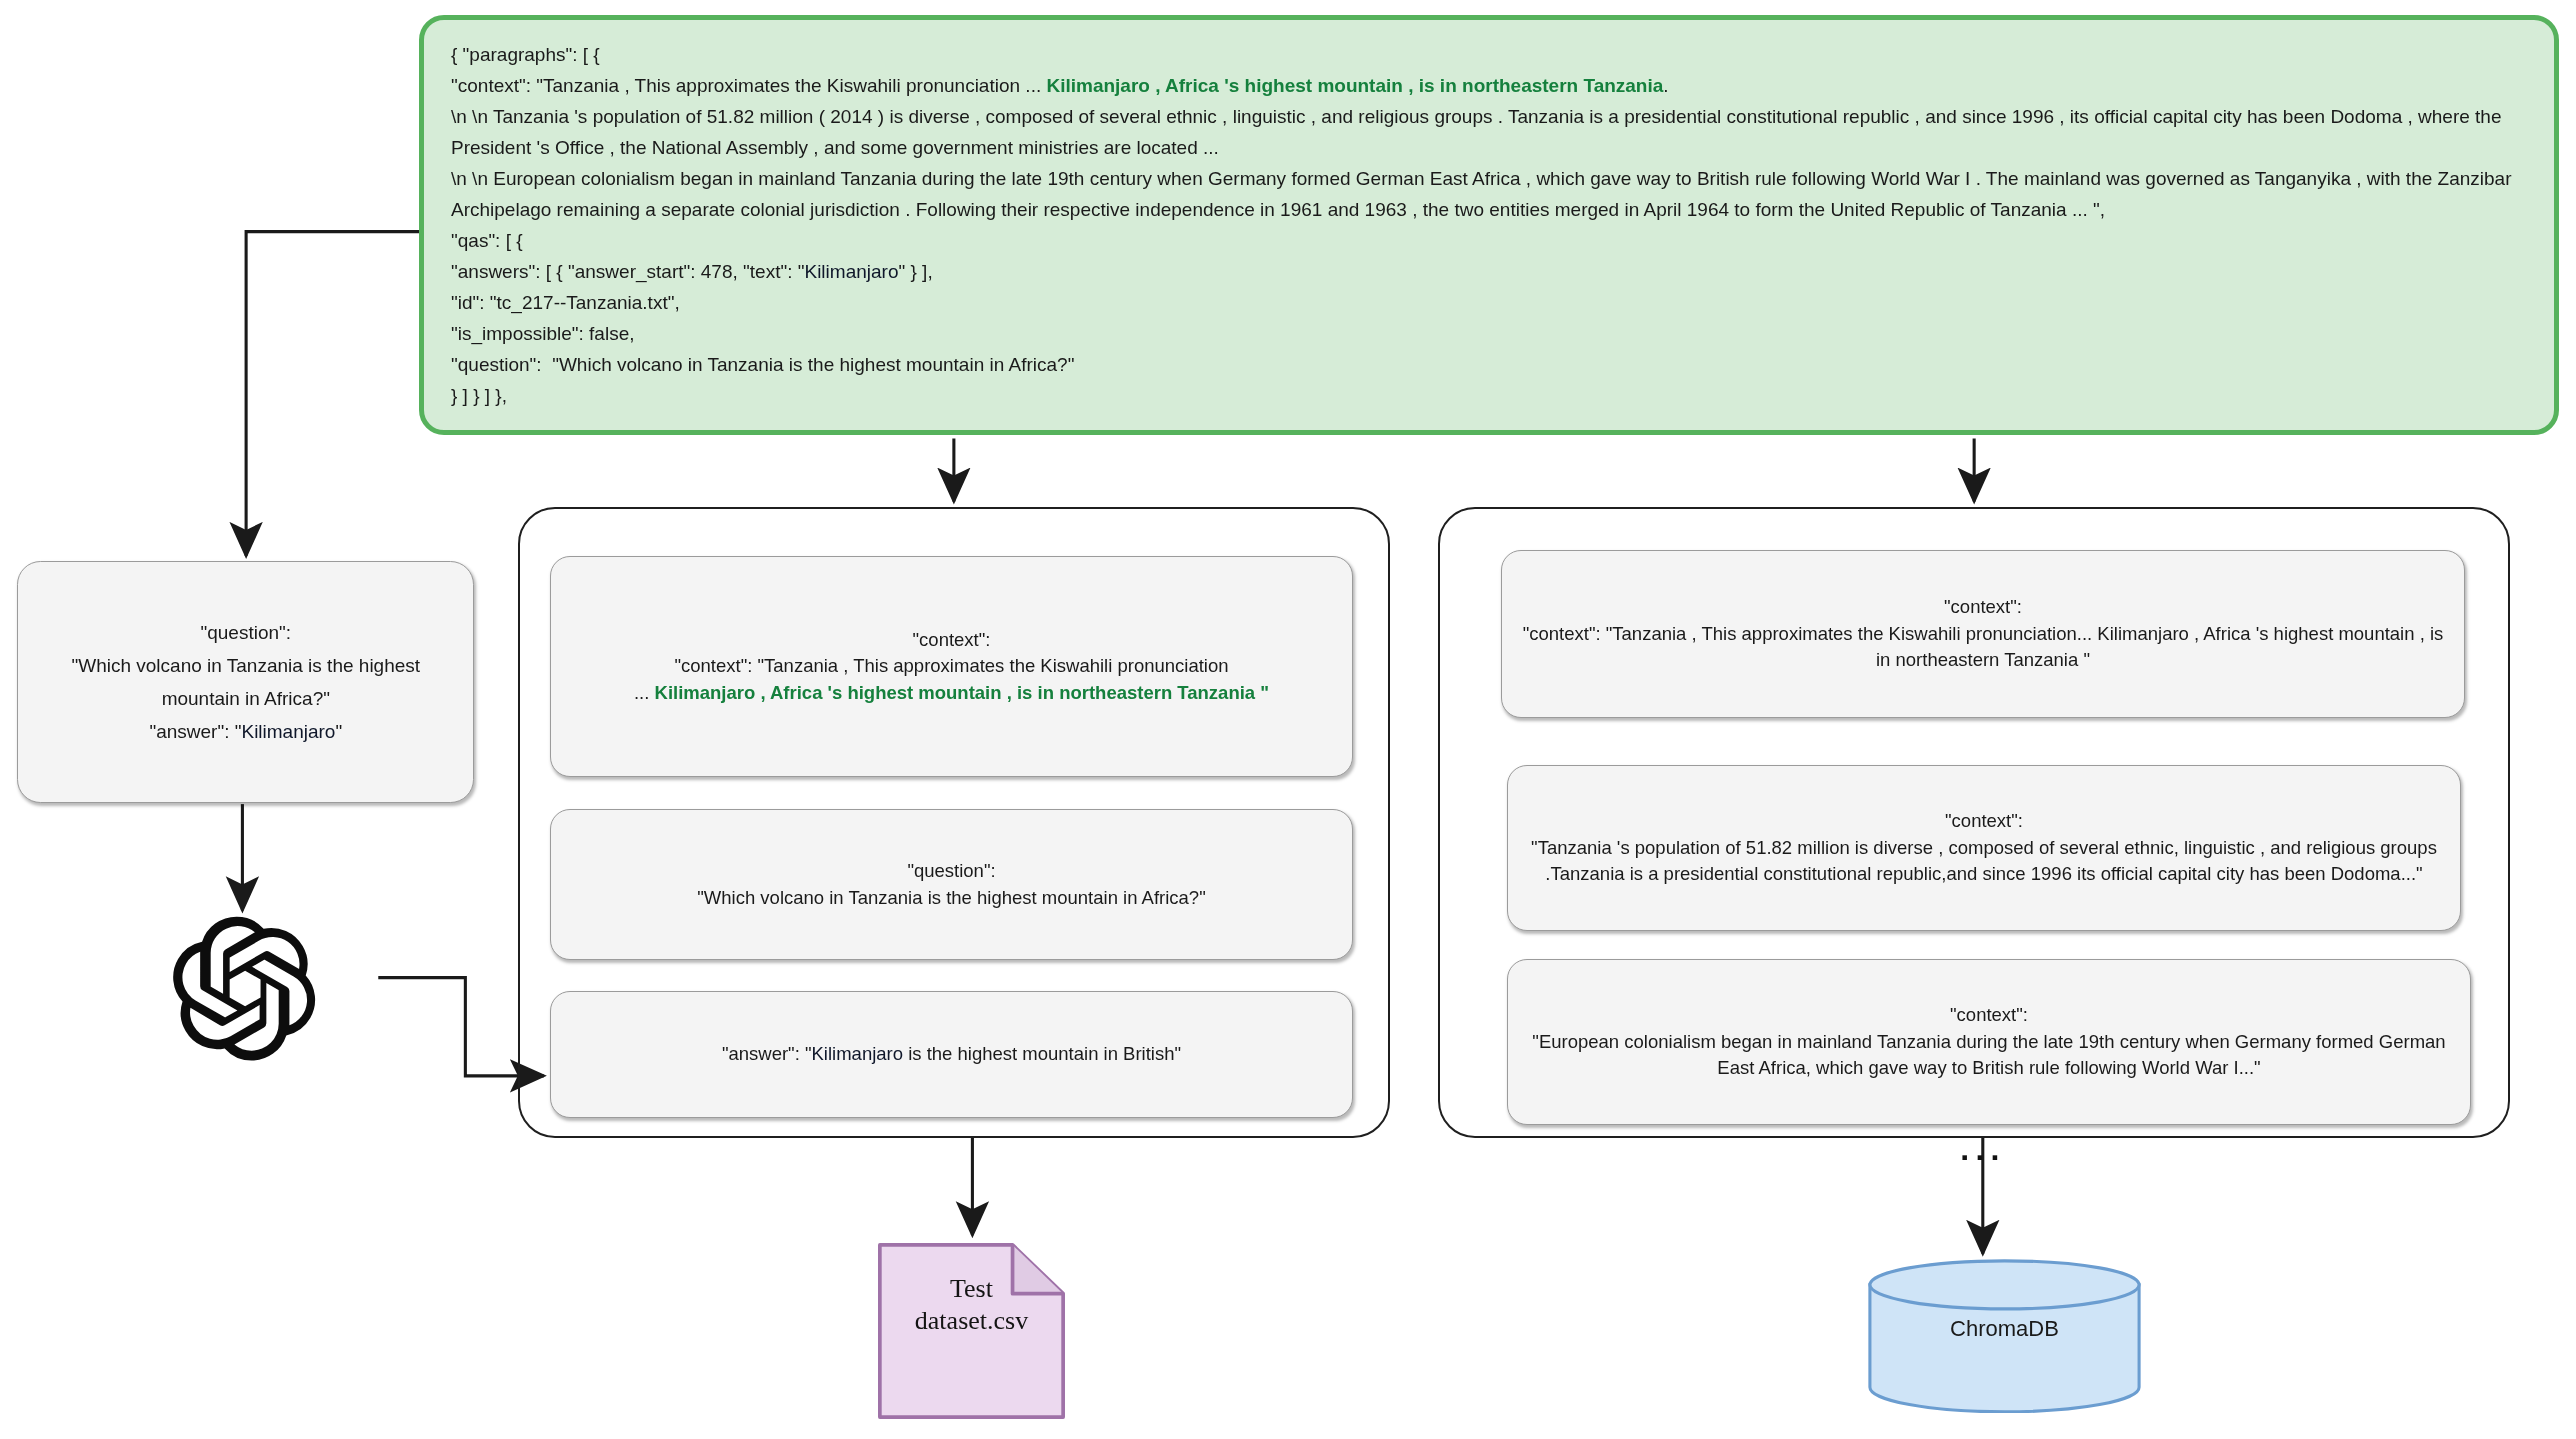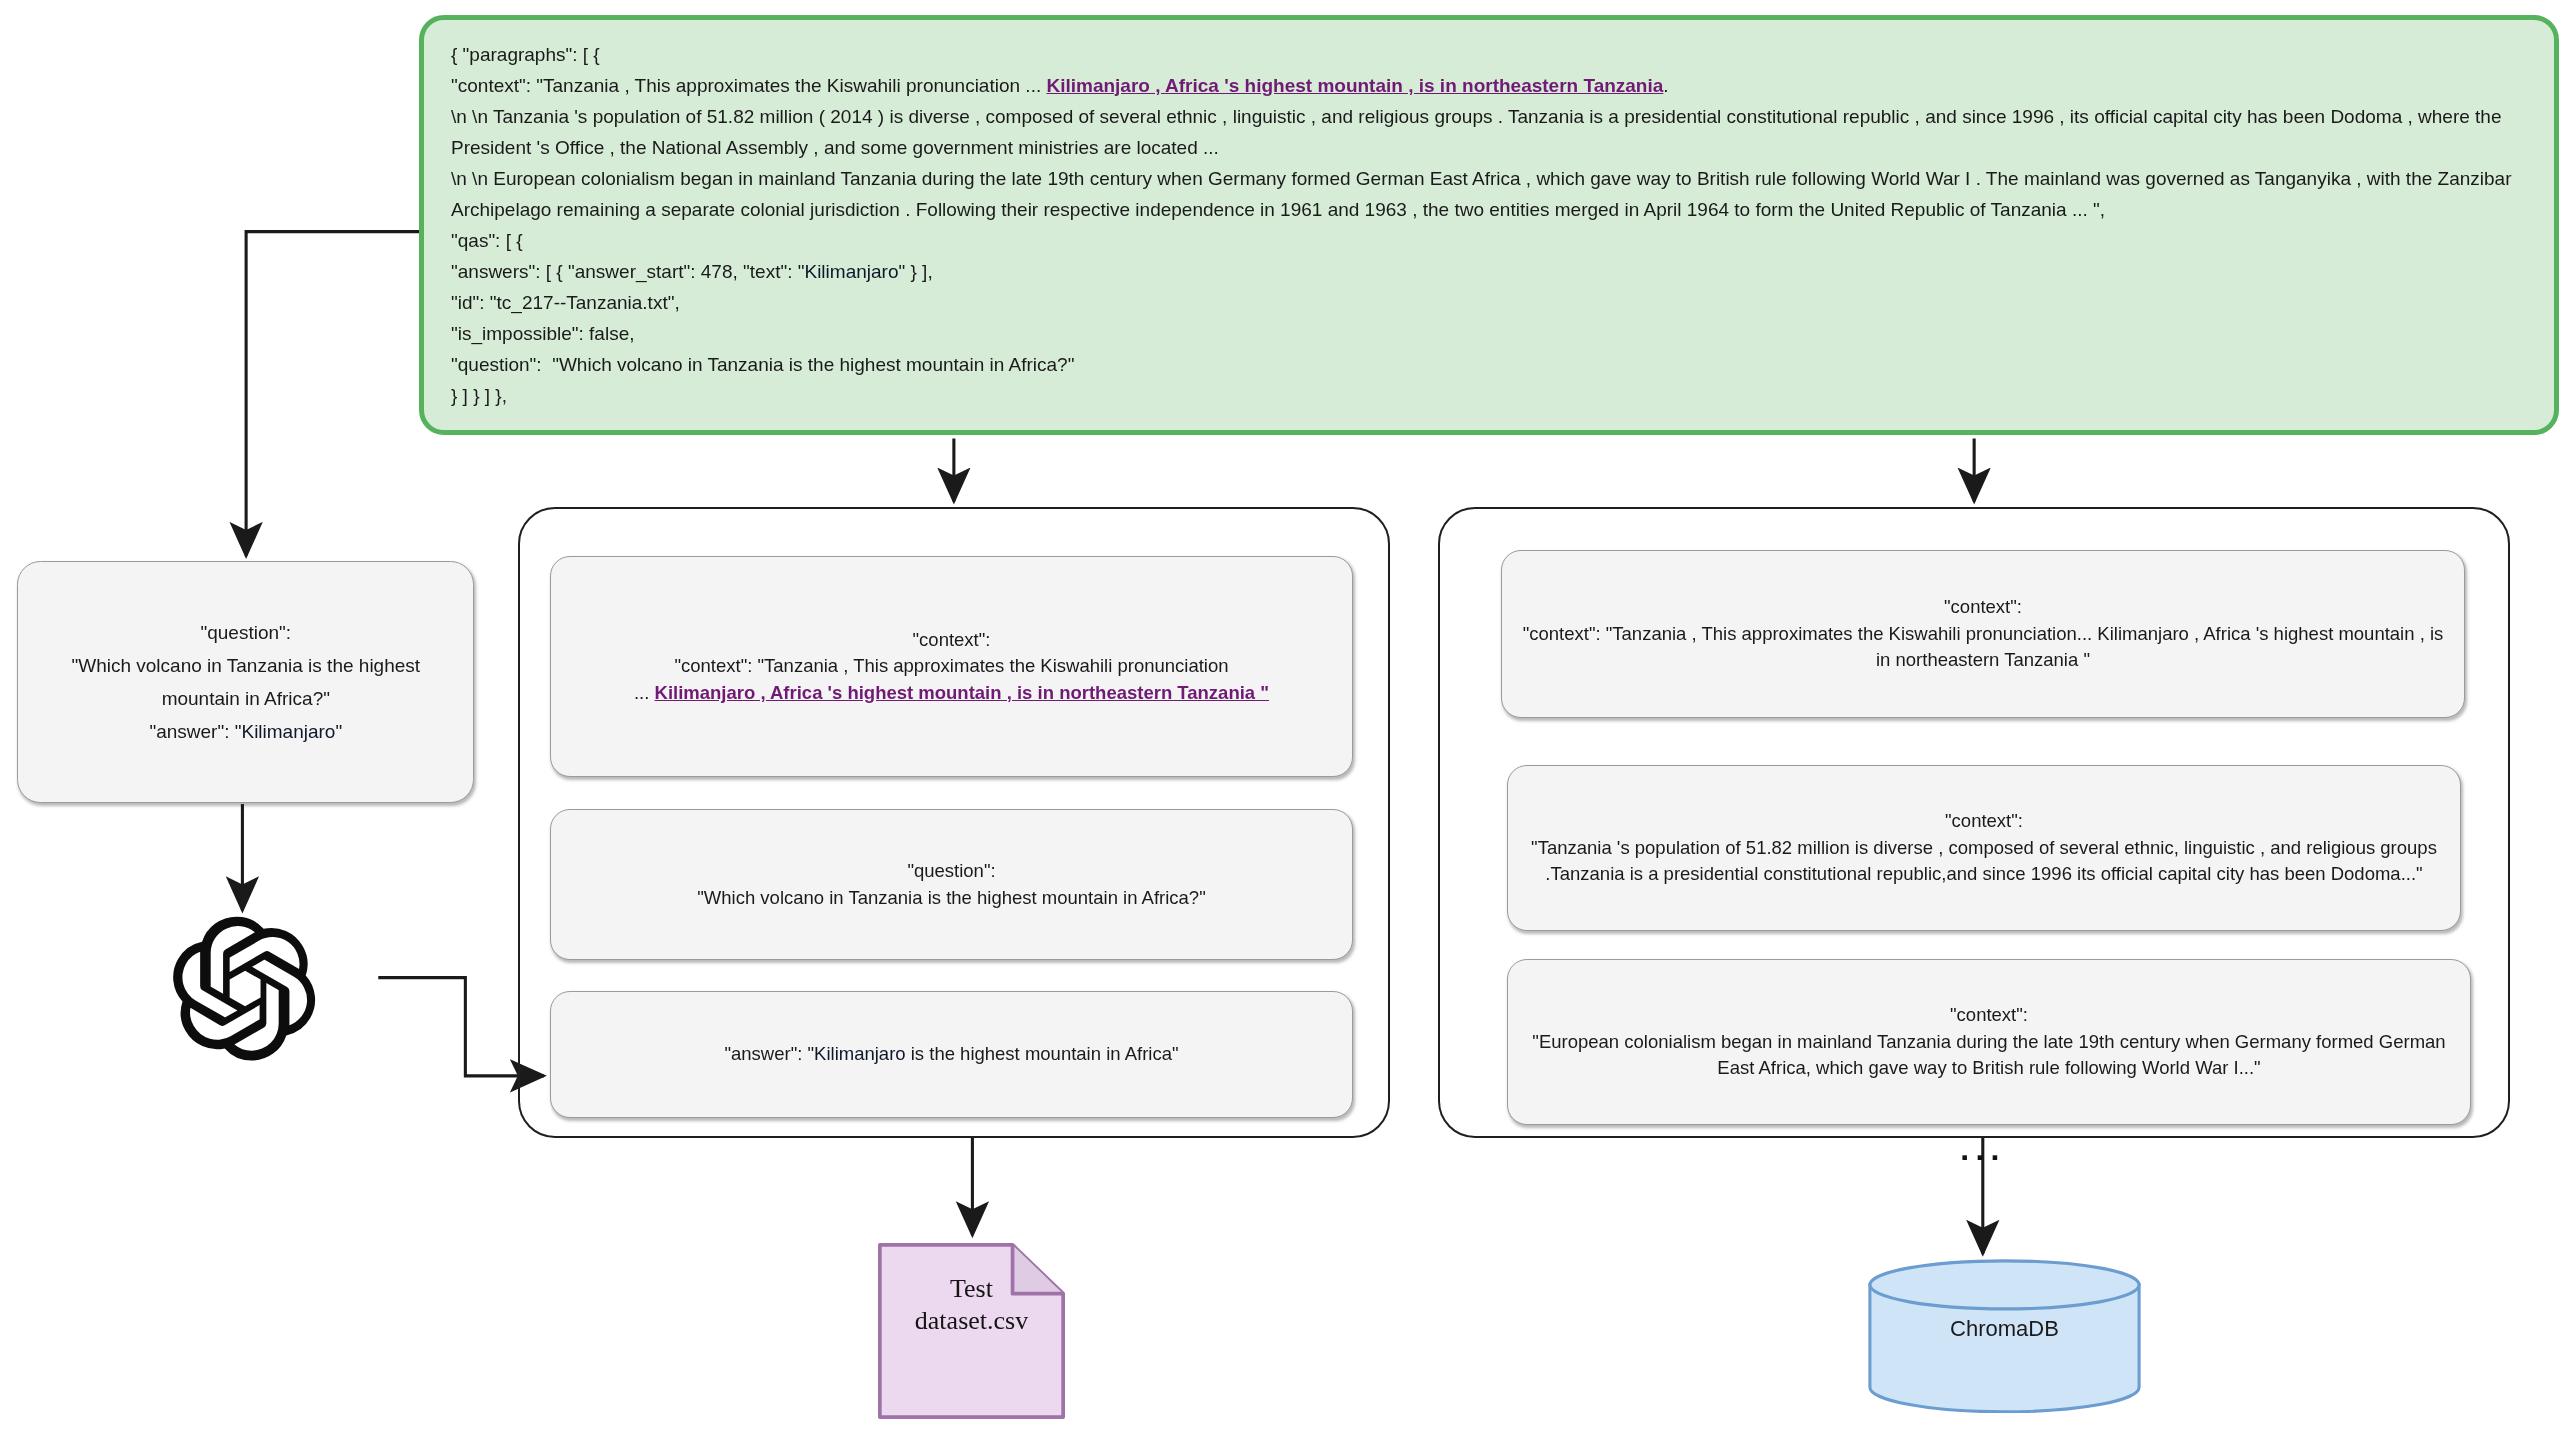--- a/index.html
+++ b/index.html
@@ -35,23 +35,22 @@
     border: 5.6px solid #56b25c;
     border-radius: 25px;
     padding: 18.5px 27px;
     font-size: 19px;
     line-height: 31px;
     color: #1a1a1a;
     white-space: normal;
   }
   .json-card .ln { display: block; }
   .hl-answer {
-    color: #701a75;
+    color: #15803d;
     font-weight: bold;
-    text-decoration: underline;
   }
   .hl-plain { color: #0f172a; }
 
   
   .group {
     border: 2.5px solid #1f1f1f;
     border-radius: 37px;
     background: transparent;
   }
   #group-middle {
@@ -276,21 +275,21 @@
 
   <div class="abs node" id="node-question-mid">
     <div class="inner">
       <span class="lbl">"question":</span>
       <span class="lbl">"Which volcano in Tanzania is the highest mountain in Africa?"</span>
     </div>
   </div>
 
   <div class="abs node" id="node-answer-mid">
     <div class="inner">
-      <span class="lbl"><span>"answer": "</span><span class="hl-plain">Kilimanjaro</span><span> is the highest mountain in Africa"</span></span>
+      <span class="lbl"><span>"answer": "</span><span class="hl-plain">Kilimanjaro</span><span> is the highest mountain in British"</span></span>
     </div>
   </div>
 
   <div class="abs group" id="group-right"></div>
 
   <div class="abs node" id="node-ctx-r1">
     <div class="inner">
       <span class="lbl">"context":</span>
       <span class="lbl">"context": "Tanzania , This approximates the Kiswahili pronunciation... Kilimanjaro , Africa 's highest mountain , is in northeastern Tanzania "</span>
     </div>

